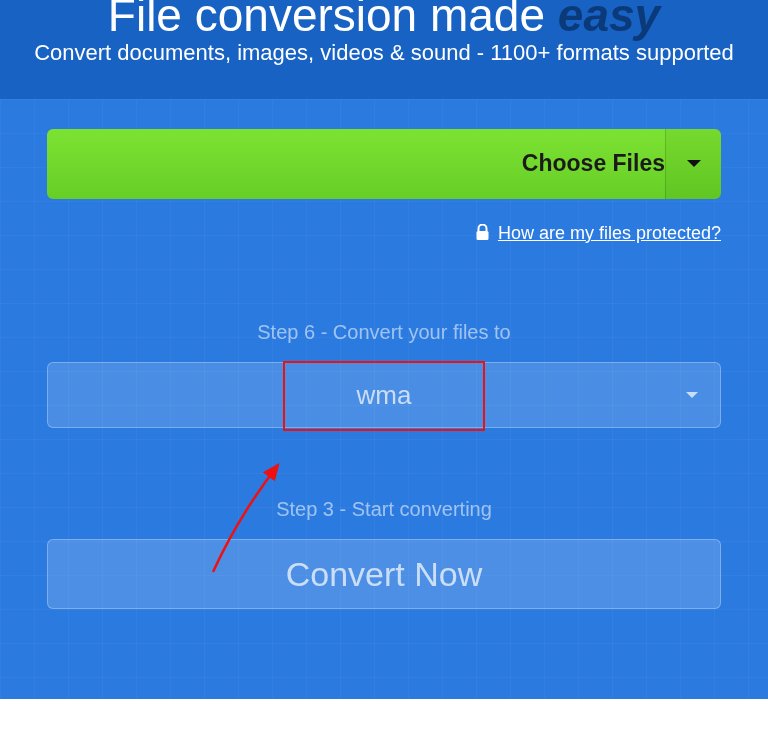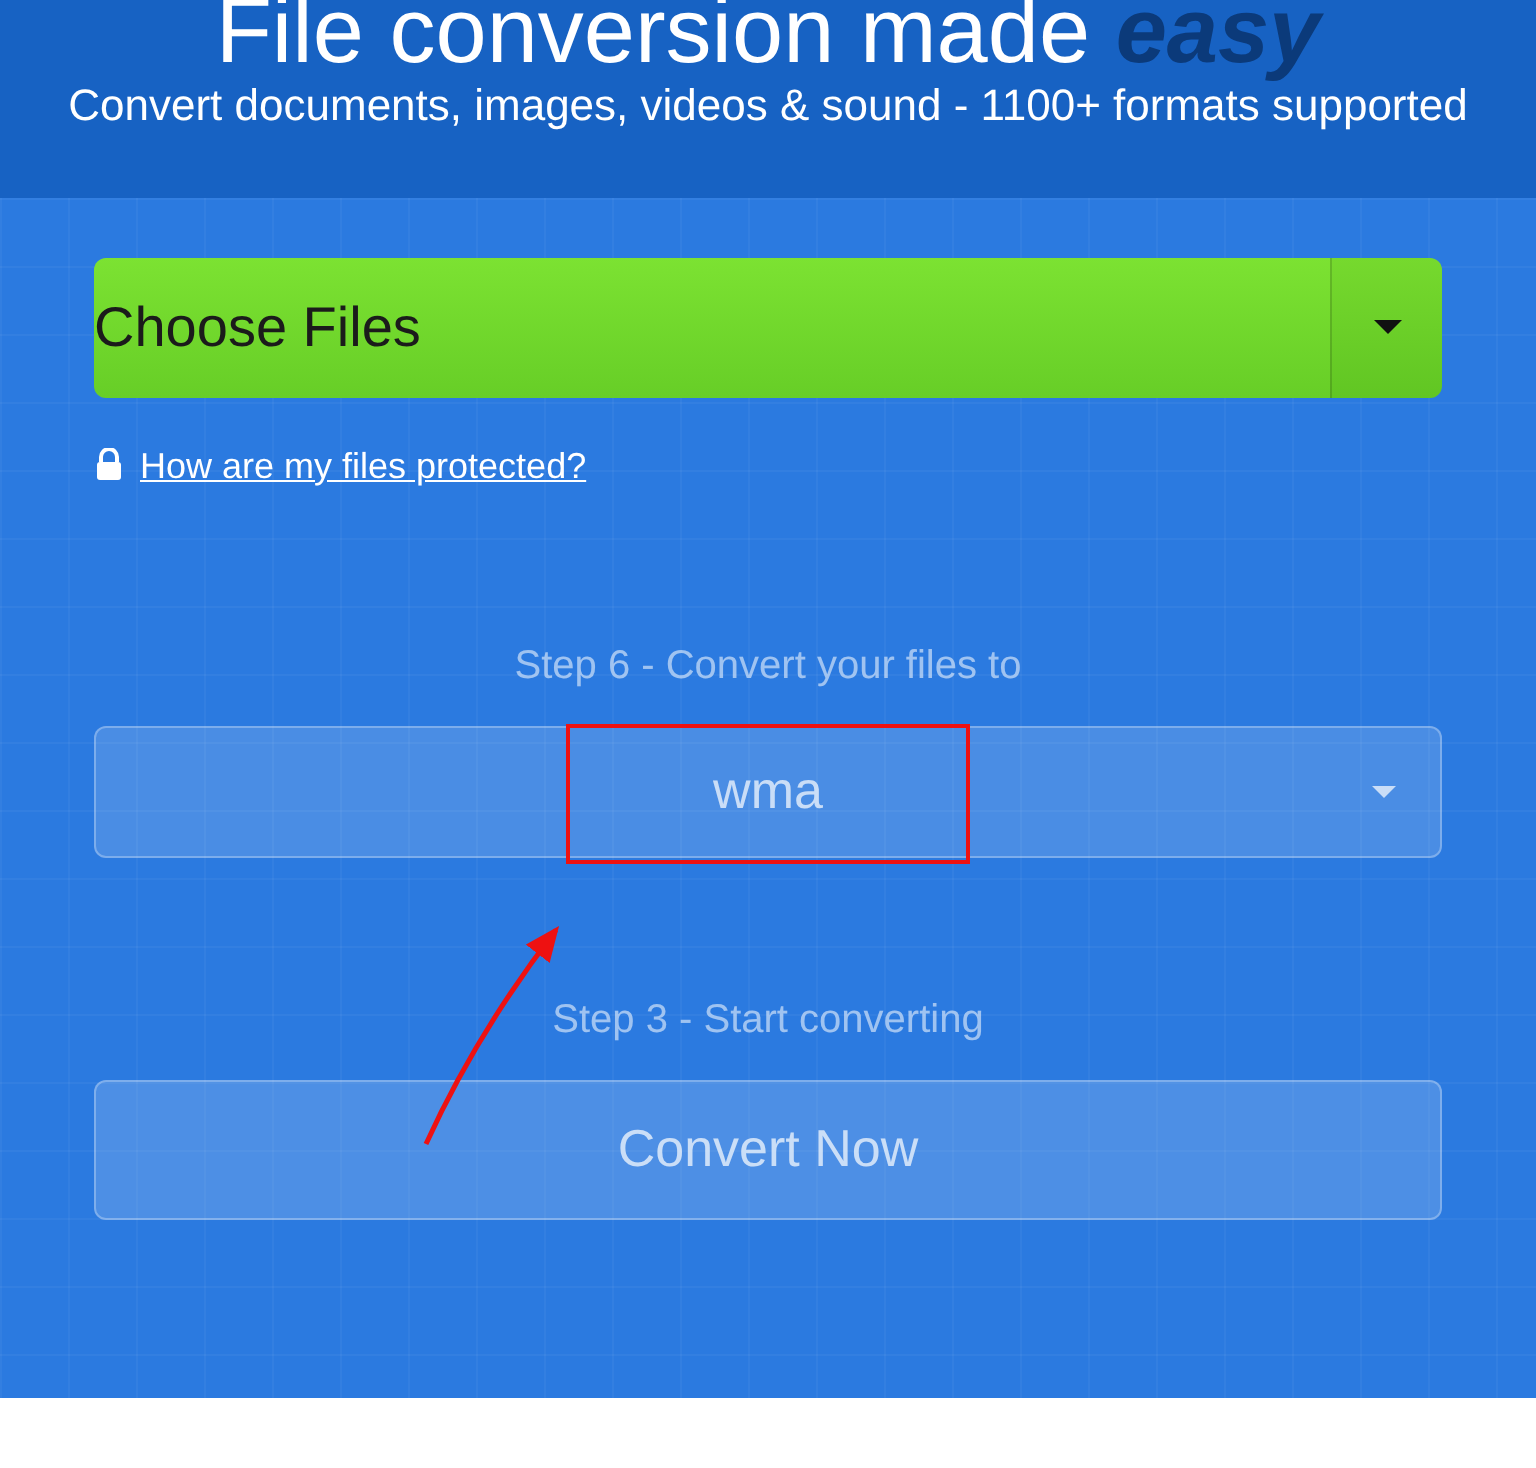--- a/index.html
+++ b/index.html
@@ -64,47 +64,47 @@
       border-radius: 6px;
       overflow: hidden;
       height: 70px;
     }
     .choose-btn {
       flex: 1;
       background: #70d82f;
       background: linear-gradient(#7ce232, #67ce27);
       border: none;
       color: #1b1b1b;
-      font-size: 28px;
-      font-weight: 400;
+      font-size: 23px;
+      font-weight: 700;
       cursor: pointer;
       display: flex;
       align-items: center;
-      justify-content: flex-start;
+      justify-content: flex-end;
     }
     .choose-dd {
       width: 56px;
       background: #6bcf29;
       background: linear-gradient(#76d92e, #61c623);
       border: none;
       border-left: 1px solid rgba(0,0,0,0.15);
       cursor: pointer;
       display: flex;
       align-items: center;
       justify-content: center;
     }
     .caret {
       width: 0;
       height: 0;
       border-left: 7px solid transparent;
       border-right: 7px solid transparent;
       border-top: 7px solid #111;
     }
     .protect {
-      text-align: left;
+      text-align: right;
       margin-top: 24px;
     }
     .protect a {
       color: #fff;
       text-decoration: underline;
       font-size: 18px;
       font-weight: 400;
     }
     .protect .lock {
       display: inline-block;
@@ -154,21 +154,21 @@
       top: -2px;
       pointer-events: none;
     }
     .convert-btn {
       width: 100%;
       height: 70px;
       border-radius: 6px;
       background: rgba(255,255,255,0.16);
       border: 1px solid rgba(255,255,255,0.28);
       color: rgba(255,255,255,0.7);
-      font-size: 26px;
+      font-size: 34px;
       font-weight: 300;
       cursor: pointer;
     }
     .convert-btn:disabled {
       cursor: default;
     }
     .arrow-svg {
       position: absolute;
       left: 208px;
       top: 358px;

